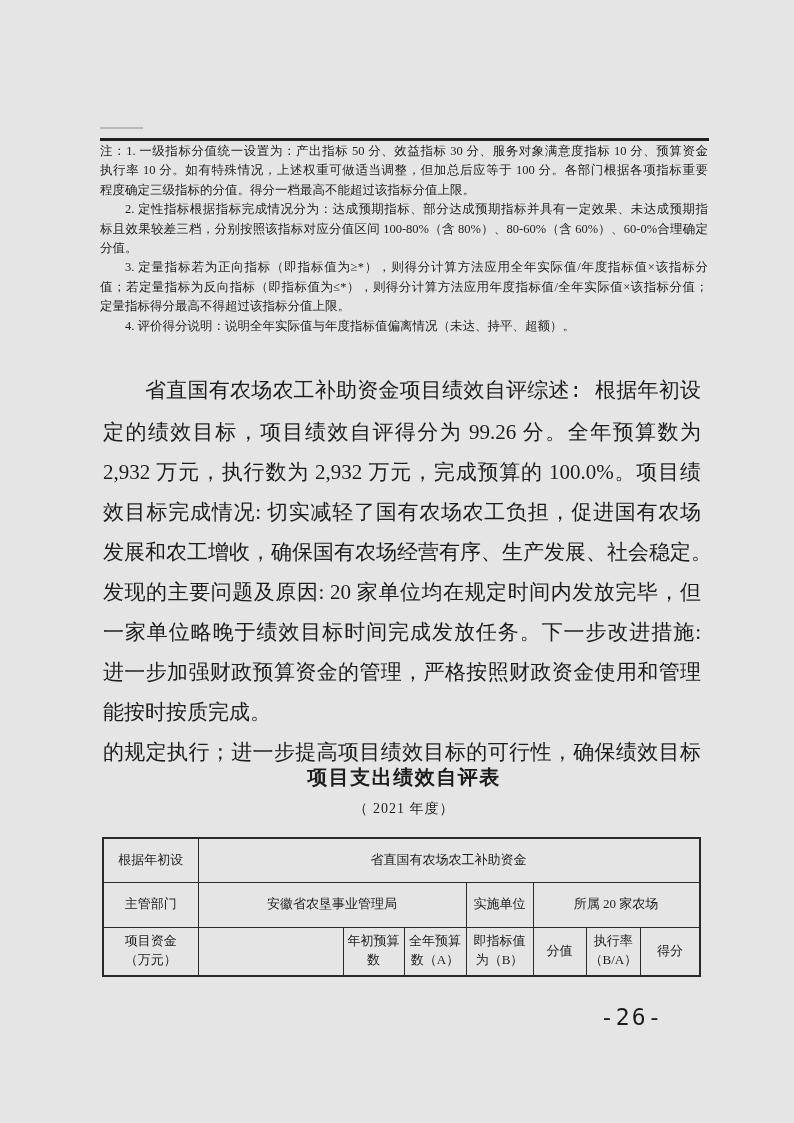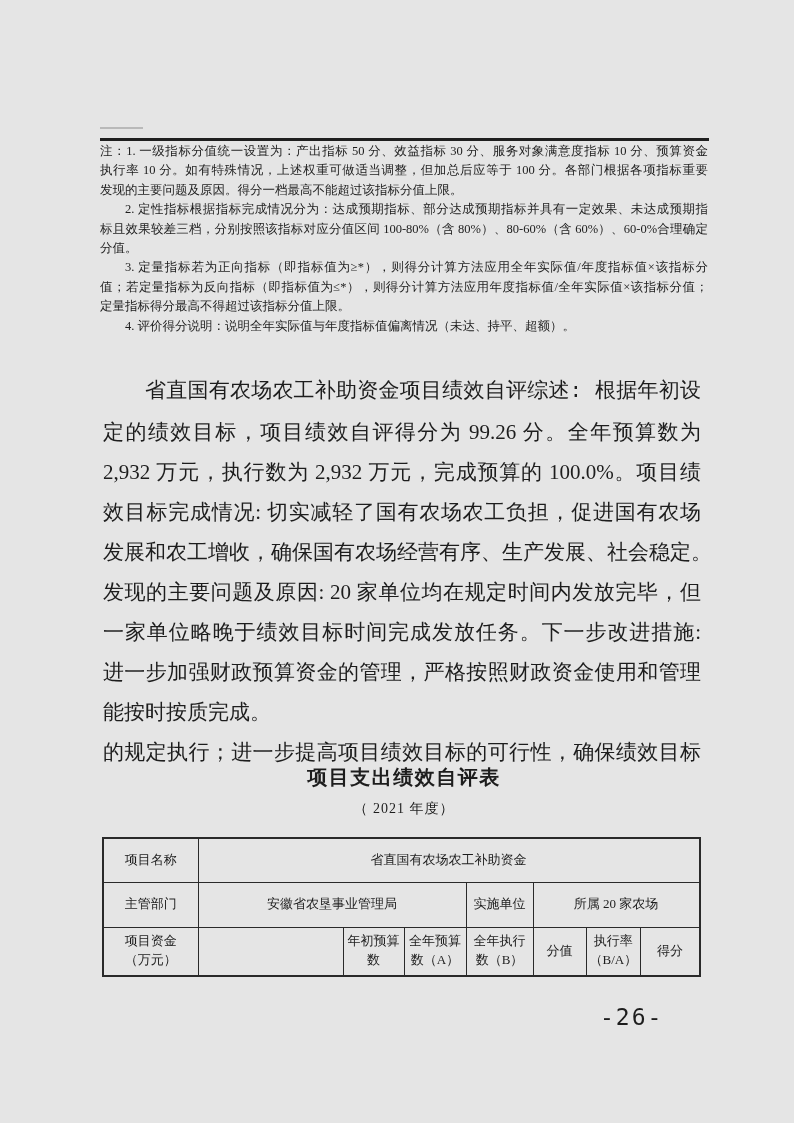--- a/index.html
+++ b/index.html
@@ -75,21 +75,21 @@
 <body>
 
 <div class="page">
 
   <div class="rule-faint"></div>
   <div class="rule-thick"></div>
 
   <div class="notes">
     <div class="note-line">注：1. 一级指标分值统一设置为：产出指标 50 分、效益指标 30 分、服务对象满意度指标 10 分、预算资金</div>
     <div class="note-line">执行率 10 分。如有特殊情况，上述权重可做适当调整，但加总后应等于 100 分。各部门根据各项指标重要</div>
-    <div class="note-line endline">发现的主要问题及原因。得分一档最高不能超过该指标分值上限。</div>
+    <div class="note-line endline">程度确定三级指标的分值。得分一档最高不能超过该指标分值上限。</div>
     <div class="note-line ind">2. 定性指标根据指标完成情况分为：达成预期指标、部分达成预期指标并具有一定效果、未达成预期指</div>
     <div class="note-line">标且效果较差三档，分别按照该指标对应分值区间 100-80%（含 80%）、80-60%（含 60%）、60-0%合理确定</div>
     <div class="note-line endline">分值。</div>
     <div class="note-line ind">3. 定量指标若为正向指标（即指标值为≥*），则得分计算方法应用全年实际值/年度指标值×该指标分</div>
     <div class="note-line">值；若定量指标为反向指标（即指标值为≤*），则得分计算方法应用年度指标值/全年实际值×该指标分值；</div>
     <div class="note-line endline">定量指标得分最高不得超过该指标分值上限。</div>
     <div class="note-line endline ind">4. 评价得分说明：说明全年实际值与年度指标值偏离情况（未达、持平、超额）。</div>
   </div>
 
   <div class="summary">
@@ -114,36 +114,36 @@
         <col style="width:145px">
         <col style="width:61px">
         <col style="width:62px">
       <col style="width:67px">
         <col style="width:53px">
         <col style="width:48px">
         <col style="width:59px">
     </colgroup>
     <tbody>
         <tr style="height:44px">
-      <td>项目名称</td>
+      <td>根据年初设</td>
       <td colspan="7">省直国有农场农工补助资金</td>
     </tr>
     <tr style="height:45px">
       <td>主管部门</td>
       <td colspan="3">安徽省农垦事业管理局</td>
       <td>实施单位</td>
       <td colspan="3">所属 20 家农场</td>
     </tr>
     <tr style="height:49px">
       <td class="prelines">项目资金
 （万元）</td>
       <td></td>
       <td>年初预算数</td>
       <td>全年预算数（A）</td>
-      <td>全年执行数（B）</td>
+      <td>即指标值为（B）</td>
       <td>分值</td>
       <td>执行率（B/A）</td>
       <td>得分</td>
     </tr>
   </tbody>
     </table>
 
   <div class="page-num">-26-</div>
 
 </div>

